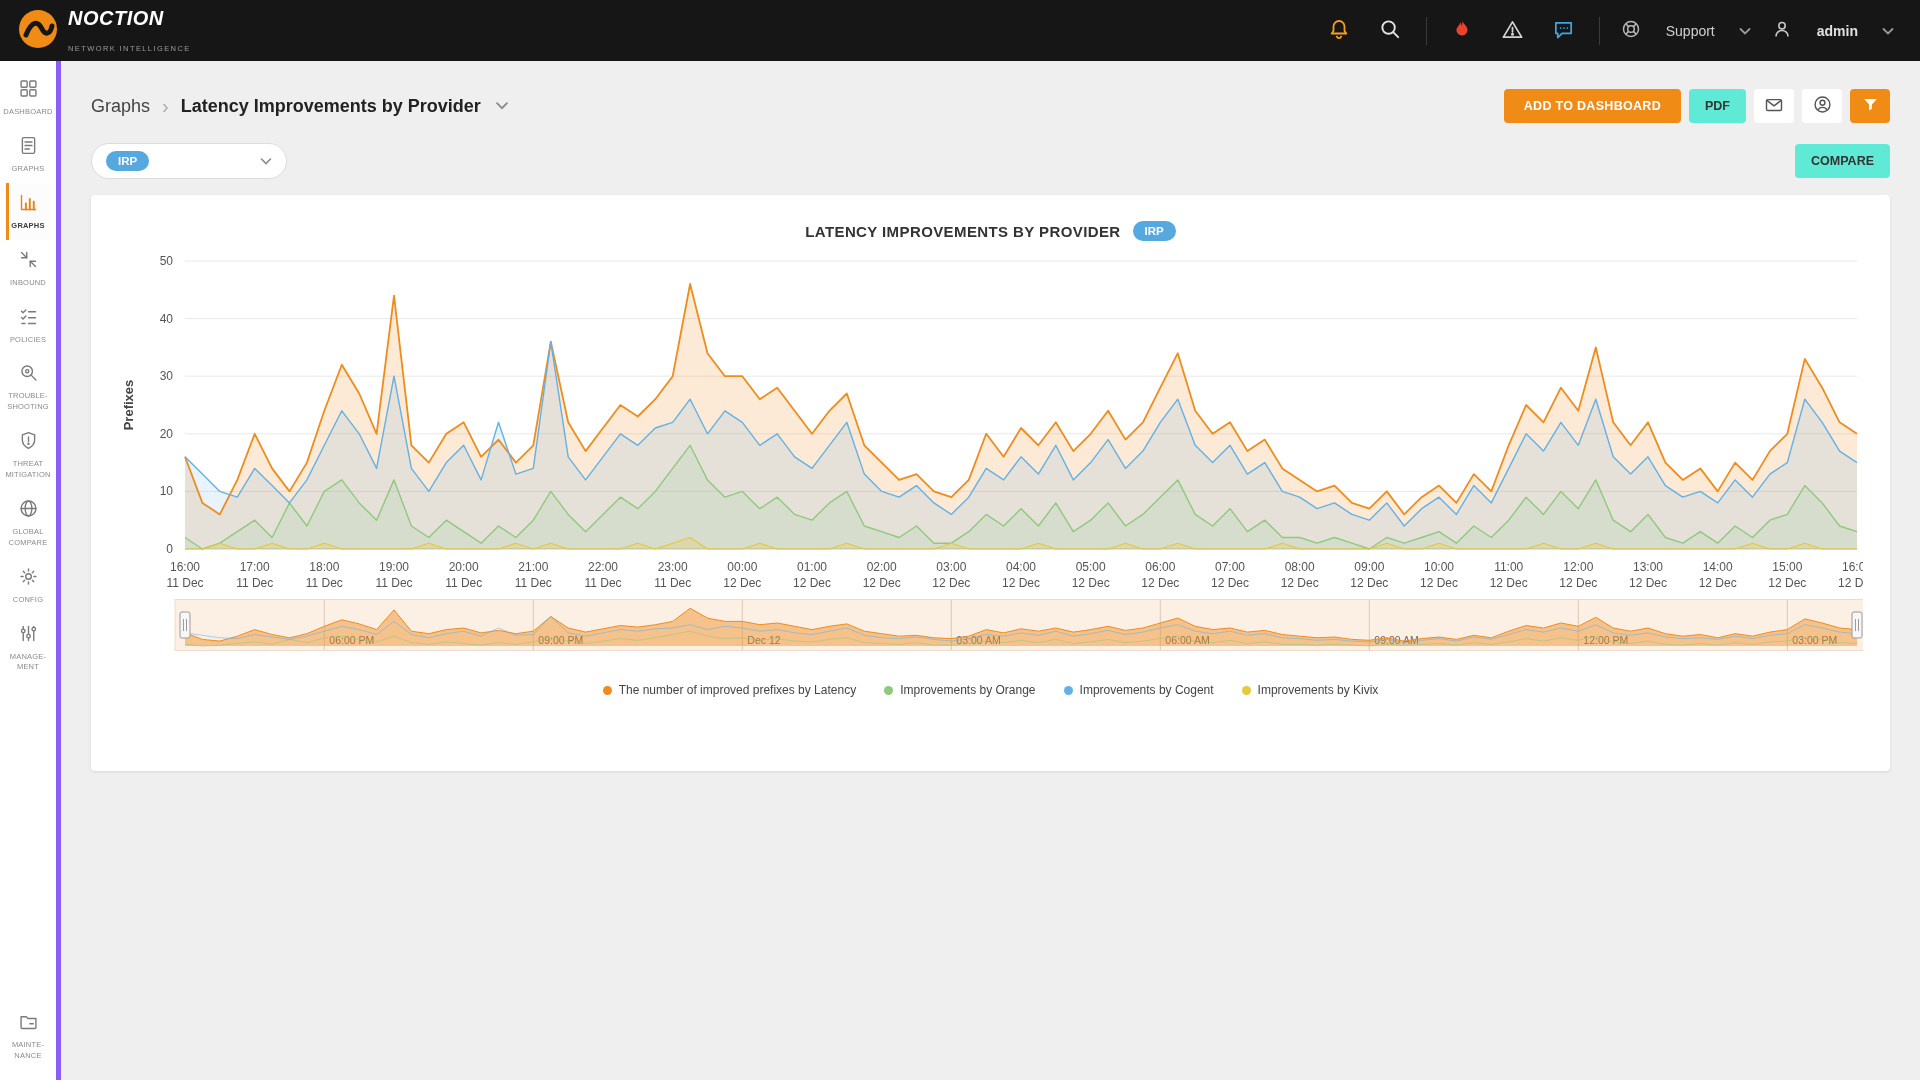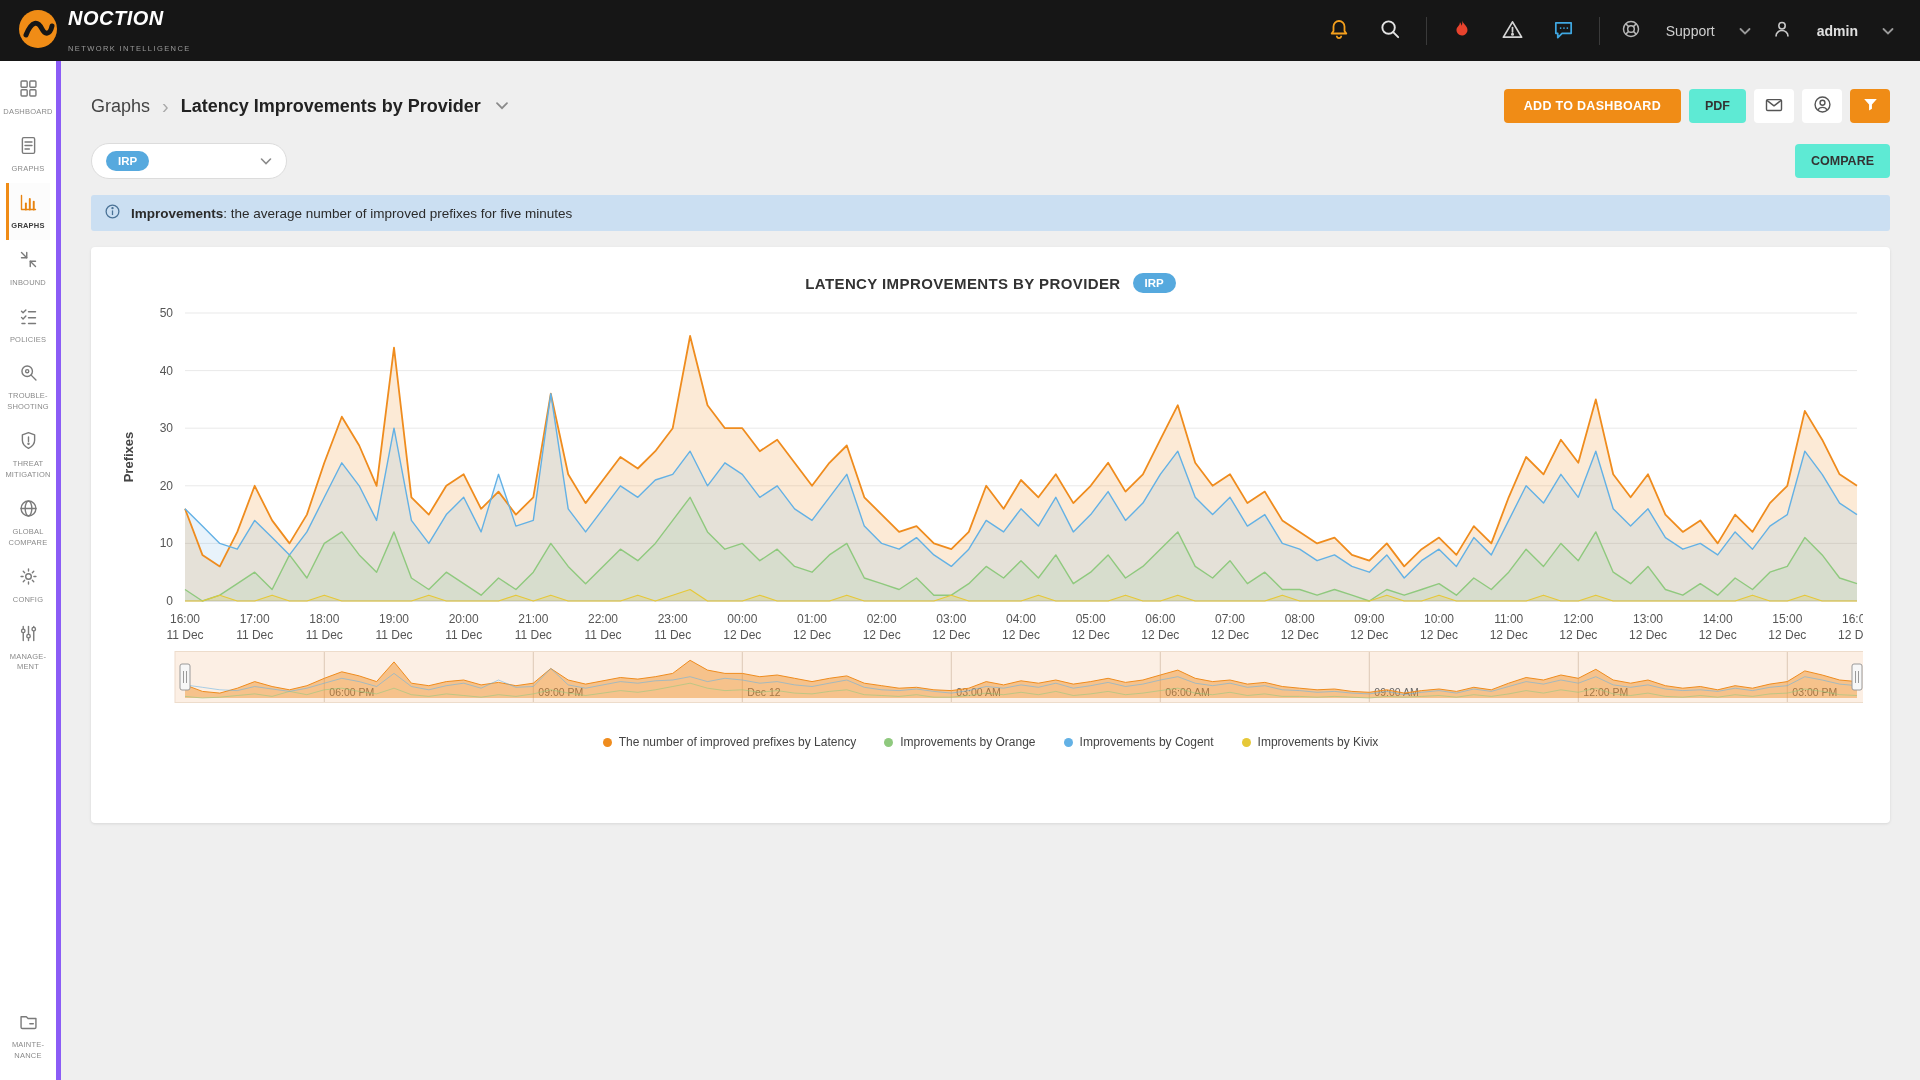--- a/index.html
+++ b/index.html
@@ -310,30 +310,20 @@
       <span class="chip">IRP</span>
       <span class="chev">
         <svg width="12" height="9" viewBox="0 0 12 9" fill="none" stroke="#8a8a8a" stroke-width="1.6" stroke-linecap="round">
             <path d="M1.5 2 L6 6.5 L10.5 2"></path>
           </svg>
       </span>
     </div>
     <button class="btn btn-gray">COMPARE</button>
   </div>
 
-  <div class="banner">
-    <span>
-      <svg width="17" height="17" viewBox="0 0 24 24" fill="none" stroke="#4a7296" stroke-width="1.8">
-          <circle cx="12" cy="12" r="9"></circle>
-          <line x1="12" y1="10.5" x2="12" y2="17"></line>
-          <circle cx="12" cy="7.2" r="0.8" fill="#4a7296"></circle>
-        </svg>
-    </span>
-    <span><b>Improvements</b><span>: the average number of improved prefixes for five minutes</span></span>
-  </div>
 
   <div class="card">
     <div class="card-title-row">
       <span class="card-title">LATENCY IMPROVEMENTS BY PROVIDER</span>
       <span class="badge">IRP</span>
     </div>
     <div class="chart-wrap">
       <svg width="1744" height="348" viewBox="0 0 1744 348">
           <text class="ylab" transform="rotate(-90 14 158)" x="14" y="158" text-anchor="middle">Prefixes</text>
           <line x1="66" y1="302" x2="1738" y2="302" stroke="#e9e9e9"></line>

